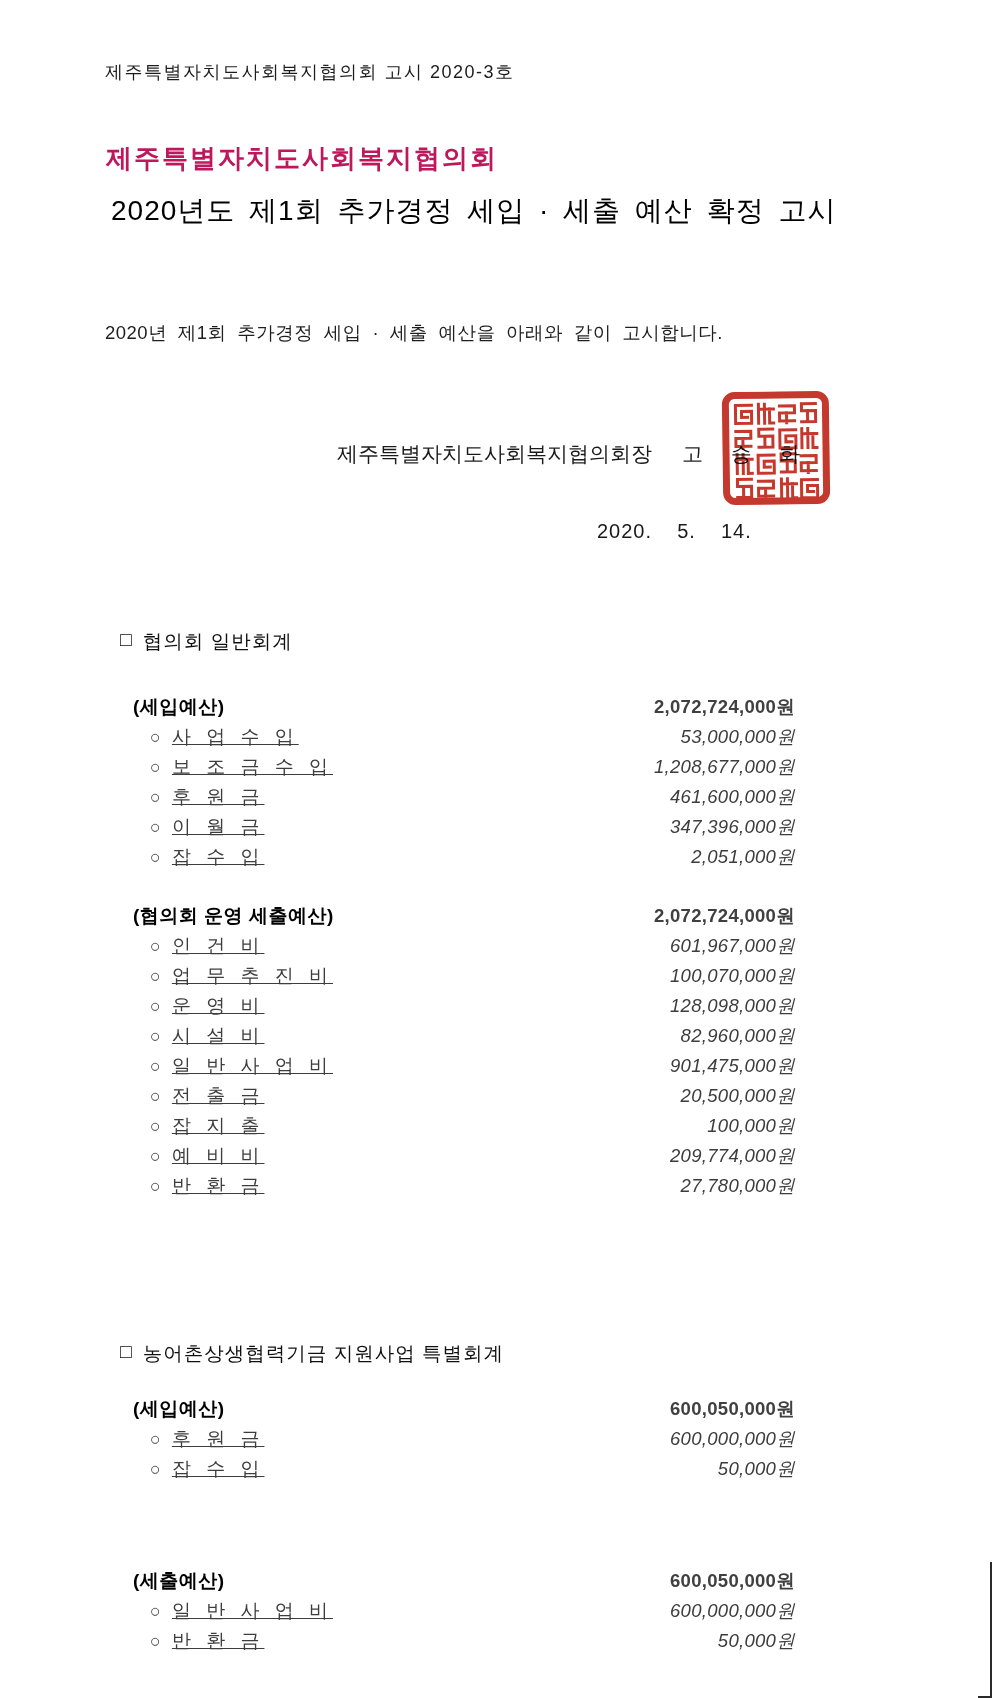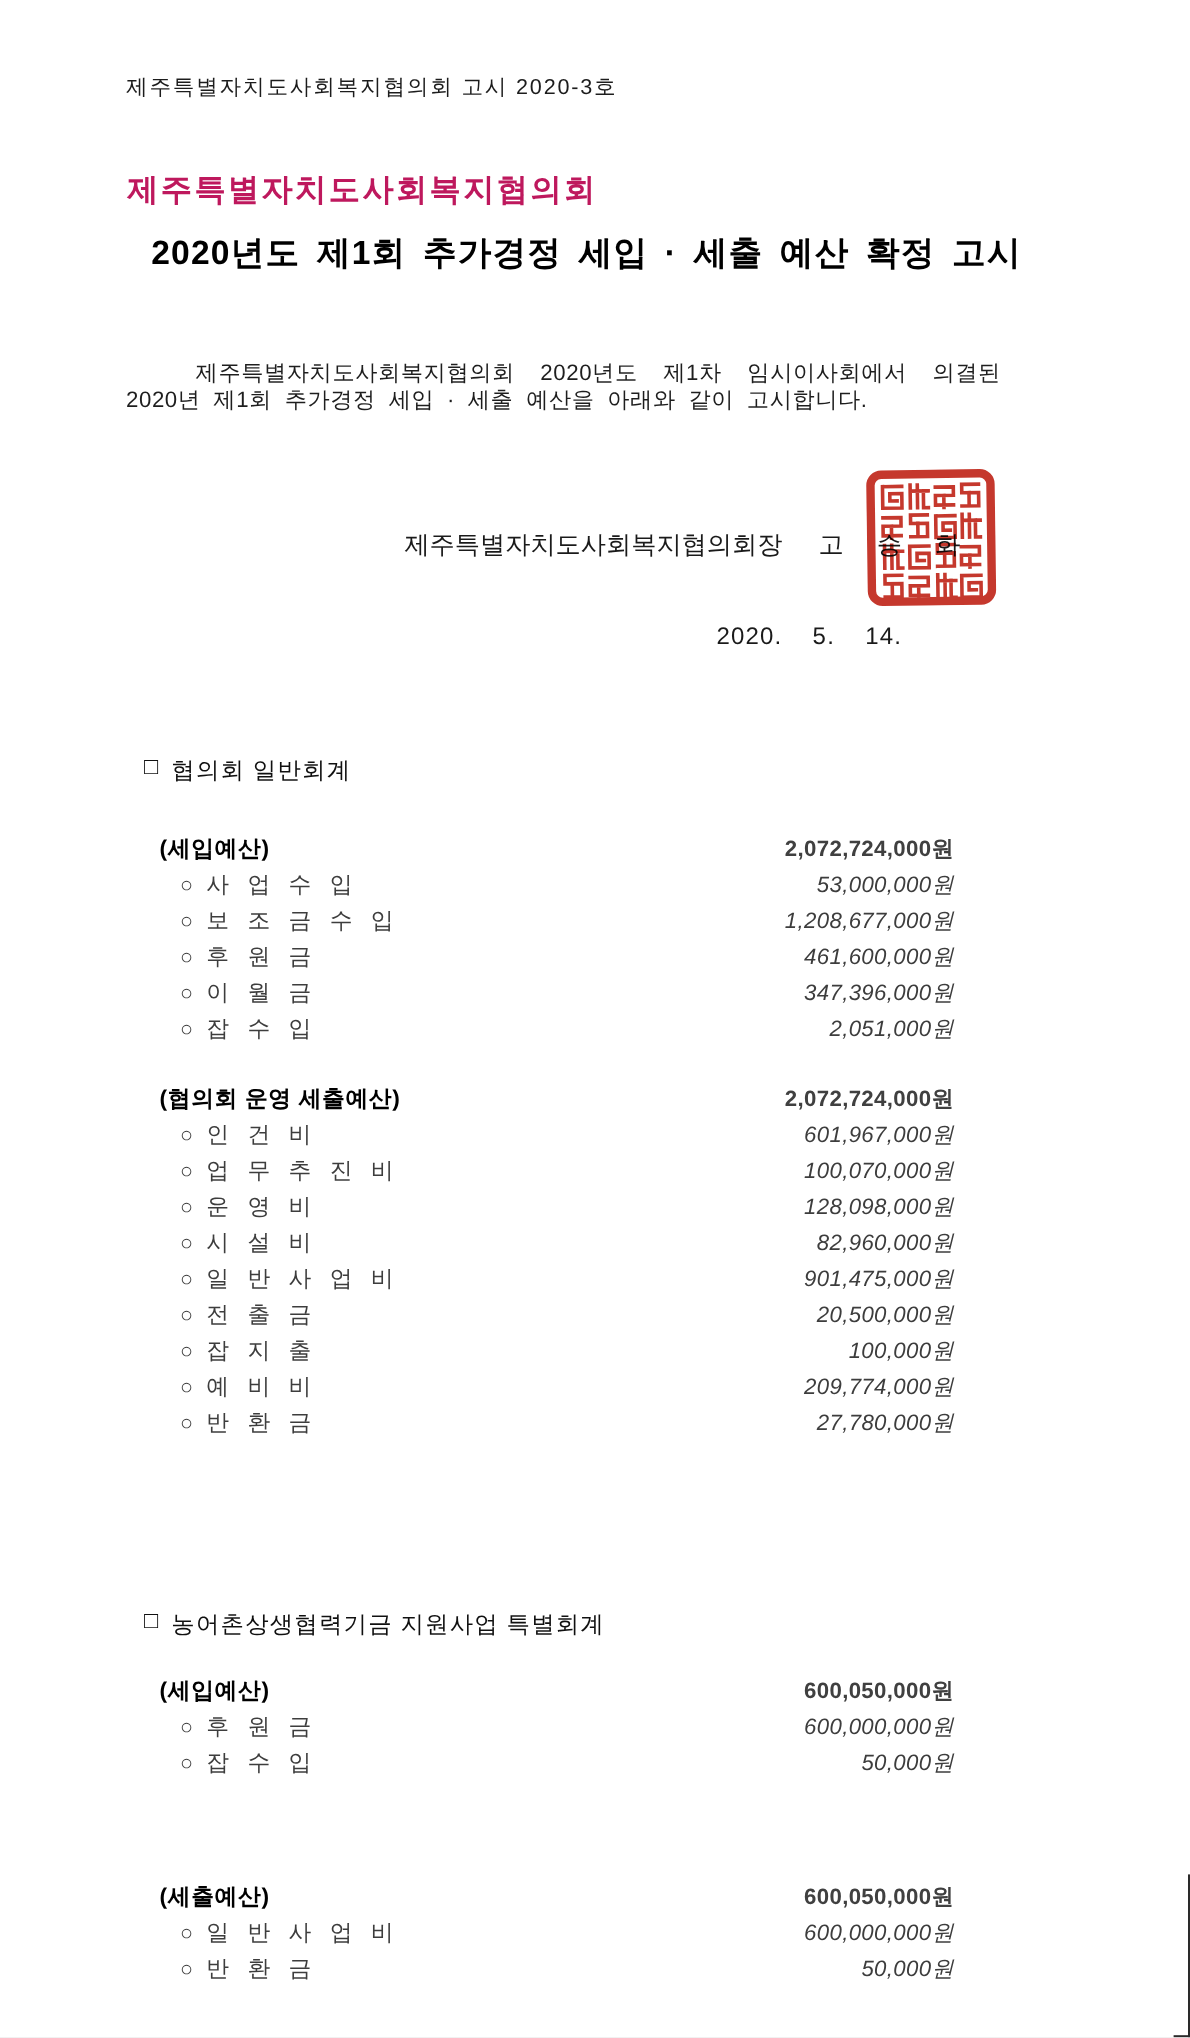--- a/index.html
+++ b/index.html
@@ -4,60 +4,59 @@
 <style>
   html,body{margin:0;padding:0;background:#e8e8e8;}
   .page{
     position:relative;width:992px;height:1698px;background:#ffffff;
     overflow:hidden;color:#111;
     font-family:"Liberation Sans","DejaVu Sans",sans-serif;
     text-align:right;
   }
   .doc-number{position:absolute;left:105px;top:60px;font-size:18px;letter-spacing:1.5px;color:#1c1c1c;white-space:pre;}
   .org-title{position:absolute;left:106px;top:141px;font-size:26px;font-weight:bold;letter-spacing:2px;color:#be185d;}
-  .main-title{position:absolute;left:111px;top:192px;font-size:28px;font-weight:bold;letter-spacing:1px;word-spacing:5px;color:#000;white-space:pre;margin-left:15px;}
+  .main-title{position:absolute;left:111px;top:192px;font-size:28px;font-weight:normal;letter-spacing:1px;word-spacing:5px;color:#000;white-space:pre;}
   .body-line{position:absolute;font-size:18.5px;letter-spacing:.5px;word-spacing:5px;white-space:pre;color:#1e1e1e;}
   .bl1{left:163px;top:298px;}
   .bl2{left:105px;top:320px;}
   .signature{position:absolute;left:337px;top:440px;font-size:21px;color:#1a1a1a;white-space:pre;z-index:1;}
   .signer-name{margin-left:30px;word-spacing:8px;}
   .seal{position:absolute;left:722px;top:391px;width:108px;height:114px;z-index:2;mix-blend-mode:multiply;opacity:.93;transform:rotate(-.8deg);}
   .date{position:absolute;left:597px;top:520px;font-size:20px;letter-spacing:1px;word-spacing:6px;white-space:pre;color:#1a1a1a;}
   .section-heading{position:absolute;font-size:19.5px;letter-spacing:1px;display:flex;gap:10px;color:#101010;}
   .sh1{left:120px;top:628px;}
   .sh2{left:120px;top:1340px;}
   .budget{position:absolute;left:133px;width:662px;}
   .bg1{top:694px;}
   .bg2{top:903px;}
   .bg3{top:1396px;}
   .bg4{top:1568px;}
   .row{display:flex;justify-content:space-between;align-items:baseline;height:30px;}
   .row.header{font-size:19px;font-weight:bold;color:#000;}
   .row.header .gtitle{letter-spacing:.5px;}
   .row.item{font-size:19px;color:#3d3d3d;}
   .row.item .label{padding-left:17px;display:flex;align-items:baseline;gap:11px;}
-  .row.item .label-text{letter-spacing:5px;}
+  .row.item .label-text{letter-spacing:5px;text-decoration:underline;}
   .bullet{font-size:18px;color:#3d3d3d;}
   .amount{font-size:18.5px;letter-spacing:.3px;}
   .row.header .amount{font-weight:bold;color:#404040;}
   .row.item .amount{color:#3d3d3d;font-style:italic;}
   .edge-r{position:absolute;right:0;top:1562px;height:136px;width:2px;background:#2a2a2a;}
   .edge-b{position:absolute;right:0;bottom:0;height:2px;width:14px;background:#2a2a2a;}
 </style>
 </head>
 <body>
 
 <div class="page">
 
   <div class="doc-number">제주특별자치도사회복지협의회 고시 2020-3호</div>
 
   <div class="org-title">제주특별자치도사회복지협의회</div>
   <div class="main-title">2020년도 제1회 추가경정 세입 · 세출 예산 확정 고시</div>
 
-  <div class="body-line bl1">제주특별자치도사회복지협의회  2020년도  제1차  임시이사회에서  의결된</div>
   <div class="body-line bl2">2020년 제1회 추가경정 세입 · 세출 예산을 아래와 같이 고시합니다.</div>
 
   <div class="signature"><span>제주특별자치도사회복지협의회장</span><span class="signer-name">고  승  화</span></div>
 
   <svg class="seal" viewBox="0 0 108 114" xmlns="http://www.w3.org/2000/svg">
     <defs>
       <path id="p1" d="M0 1 h16 M0 1 v18 h16 v-12 h-10 v6 h6"></path>
       <path id="p2" d="M1 0 v19 M1 5 h15 M7 0 v19 M12 5 v14 h4"></path>
       <path id="p3" d="M0 2 h15 v7 h-15 v8 h15 M7 9 v10"></path>
       <path id="p4" d="M15 0 h-14 v7 h14 v11 h-14 M7 7 v11"></path>

